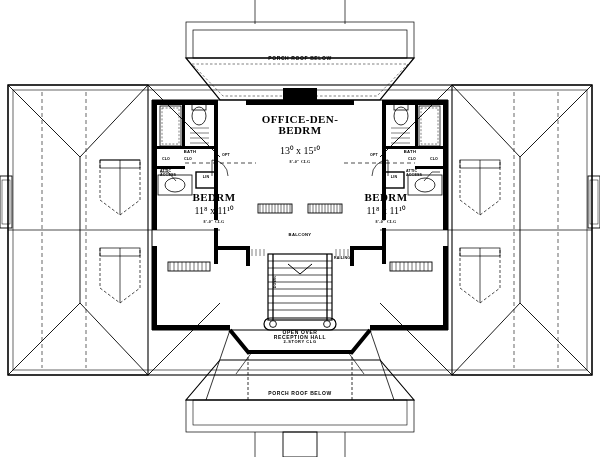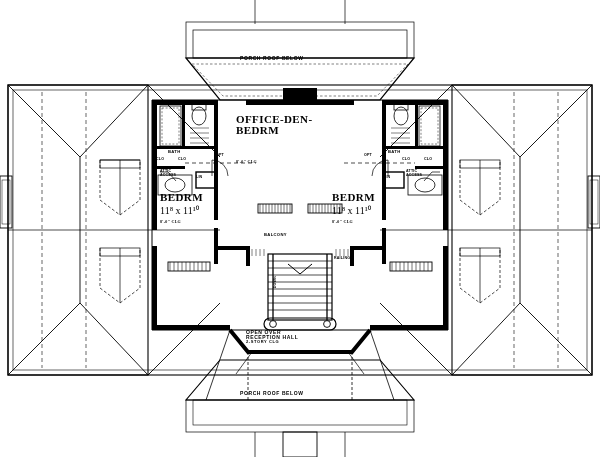--- a/index.html
+++ b/index.html
@@ -3,21 +3,21 @@
 <meta charset="utf-8">
 <style>
   html,body{margin:0;padding:0;background:#ffffff;}
   body{
     width:600px;height:457px;overflow:hidden;
     font-family:"Liberation Serif", serif;
     color:#000;
   }
   #stage{position:relative;width:600px;height:457px;background:#fff;}
   #stage svg{position:absolute;left:0;top:0;}
-  .lbl{position:absolute;white-space:nowrap;
+  .lbl{position:absolute;text-align:center;white-space:nowrap;
        font-family:"Liberation Serif", serif;color:#000;line-height:1.02;}
   .room-title{font-weight:bold;letter-spacing:.4px;}
   .dim{font-weight:normal;}
   .clg{font-size:4px;letter-spacing:.3px;font-weight:bold;}
   .tiny{font-size:4.2px;font-weight:bold;letter-spacing:.3px;
         font-family:"Liberation Sans", sans-serif;}
   .tiny2{font-size:3.6px;font-weight:bold;letter-spacing:.2px;
         font-family:"Liberation Sans", sans-serif;}
   .note{font-size:5px;font-weight:bold;letter-spacing:.6px;
         font-family:"Liberation Sans", sans-serif;}
@@ -303,20 +303,21 @@
     <path d="M 424 181 L 432 172 L 440 172"></path>
     <path d="M 252 352 L 236 374"></path>
     <path d="M 348 352 L 364 374"></path>
   </g>
 </svg>
 
 <div class="lbl room-title" style="left:236px;top:114px;width:128px;font-size:11px;">
   <div>OFFICE-DEN-</div>
   <div>BEDRM</div>
 </div>
+<div class="lbl dim" style="left:236px;top:146px;width:128px;font-size:10px;">13⁰ x 15¹⁰</div>
 <div class="lbl clg" style="left:236px;top:160px;width:128px;">8'-0" CLG</div>
 
 <div class="lbl room-title" style="left:160px;top:192px;width:108px;font-size:11px;">BEDRM</div>
 <div class="lbl dim" style="left:160px;top:206px;width:108px;font-size:10px;">11⁸ x 11¹⁰</div>
 <div class="lbl clg" style="left:160px;top:220px;width:108px;">8'-0" CLG</div>
 
 <div class="lbl room-title" style="left:332px;top:192px;width:108px;font-size:11px;">BEDRM</div>
 <div class="lbl dim" style="left:332px;top:206px;width:108px;font-size:10px;">11⁸ x 11¹⁰</div>
 <div class="lbl clg" style="left:332px;top:220px;width:108px;">8'-0" CLG</div>
 

